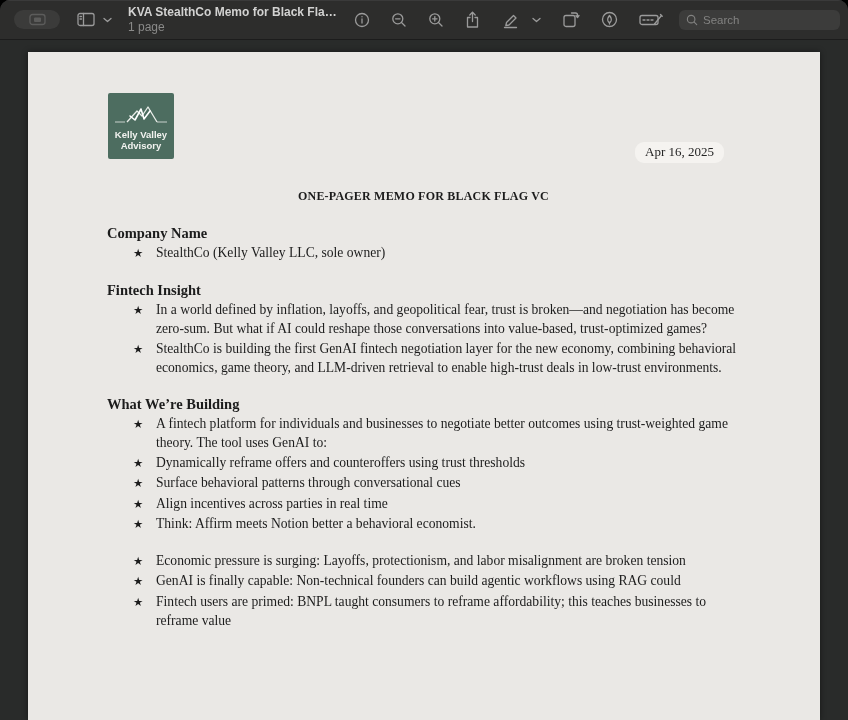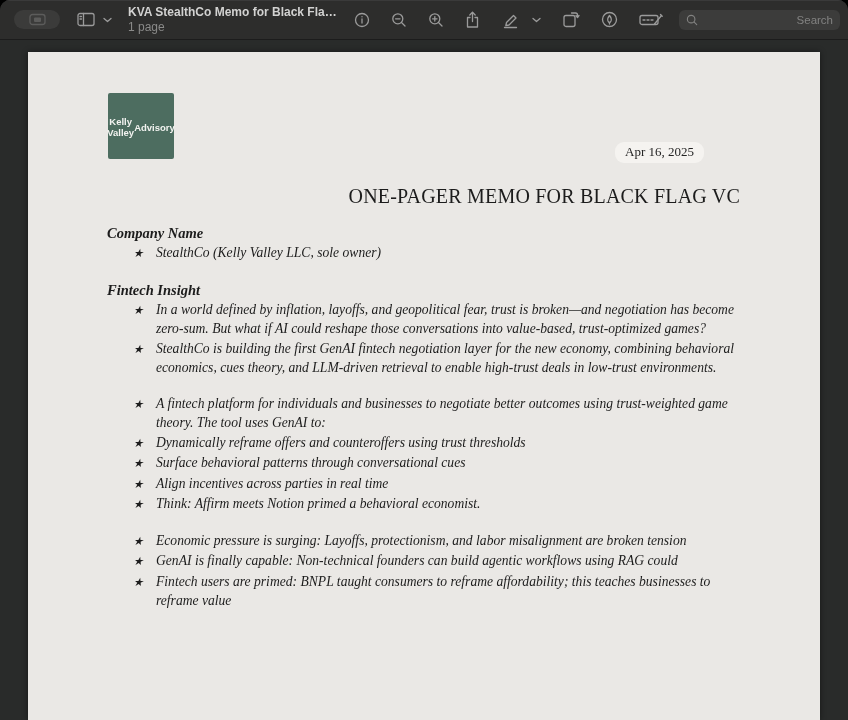--- a/index.html
+++ b/index.html
@@ -20,42 +20,42 @@
   .tb-icon { stroke:#9b9b9b; fill:none; stroke-width:1.3; stroke-linecap:round; stroke-linejoin:round; }
   .tb-icon-dim { stroke:#6f6f6e; }
   .sidebar-group { display:flex; align-items:center; margin-left:13px; }
   .title-block { margin-left:12px; width:212px; overflow:hidden; }
   .tb-title { color:#d2d2d1; font-size:12px; font-weight:bold; white-space:nowrap;
               overflow:hidden; text-overflow:ellipsis; }
   .tb-subtitle { color:#8a8a89; font-size:12px; margin-top:1px; }
   .tb-icons { display:flex; align-items:center; gap:13px; margin-left:10px; }
   .pen-group { display:flex; align-items:center; gap:4px; }
   .search-field { margin-left:12px; flex:1; height:20px; background:#3c3c3b; border-radius:6px;
-                  display:flex; align-items:center; padding:0 7px; gap:5px;justify-content:space-between; }
+                  display:flex; align-items:center; padding:0 7px; gap:5px; }
   .search-placeholder { color:#828281; font-size:11.5px; }
 
   
   .content { flex:1; display:flex; justify-content:center; padding:12px 28px 0 28px; }
   .page { width:792px; background:#eae8e5; position:relative;
           box-shadow:0 0 6px rgba(0,0,0,0.45); }
 
   .logo { position:absolute; left:80px; top:41px; width:66px; height:66px; background:#4d6d60;
-          border-radius:2px; display:flex; flex-direction:row; align-items:center;
+          border-radius:2px; display:flex; flex-direction:column; align-items:center;
           justify-content:center; padding-top:2px; }
   .logo-text { color:#f2f3f0; font-size:9.5px; font-weight:bold; line-height:11px; text-align:center;
                font-family:"Liberation Sans", sans-serif; }
 
-  .date-badge { position:absolute; top:90px; right:116px; background:#f5f3f0; color:#242424;
+  .date-badge { position:absolute; top:90px; right:96px; background:#f5f3f0; color:#242424;
                 font-family:"Liberation Serif", serif; font-size:13px; padding:2px 10px 3px 10px;
                 border-radius:9px; }
 
   .doc-body { padding:133px 80px 0 79px; font-family:"Liberation Serif", serif; color:#1c1c1c; }
-  .doc-title { font-size:20px; font-weight:normal; text-align:right; line-height:22px;
+  .doc-title { font-size:12px; font-weight:bold; text-align:center; line-height:22px;
                margin-bottom:4px; letter-spacing:0.2px; }
-  .doc-section { margin-top:16px;font-style:italic; }
+  .doc-section { margin-top:16px; }
   .sec-heading { font-size:14.5px; font-weight:bold; line-height:20px; }
   .bullet { display:flex; line-height:19.5px; font-size:13.6px; }
   .star { flex:0 0 23px; margin-left:26px; font-size:11.5px; padding-top:1px; }
   .bullet-text { flex:1; }
 </style>
 </head>
 <body>
 
 <div class="window">
 
@@ -198,46 +198,47 @@
 
   <section class="doc-section">
     <h2 class="sec-heading">Fintech Insight</h2>
     <div class="bullets">
                 <div class="bullet">
                   <span class="star">★</span>
                   <div class="bullet-text">In a world defined by inflation, layoffs, and geopolitical fear, trust is broken—and negotiation has become zero-sum. But what if AI could reshape those conversations into value-based, trust-optimized games?</div>
                 </div>
                 <div class="bullet">
                   <span class="star">★</span>
-                  <div class="bullet-text">StealthCo is building the first GenAI fintech negotiation layer for the new economy, combining behavioral economics, cues theory, and LLM-driven retrieval to enable high-trust deals in low-trust environments.</div>
-                </div>
-              </div>
-  </section>
-
-  <section class="doc-section">
+                  <div class="bullet-text">StealthCo is building the first GenAI fintech negotiation layer for the new economy, combining behavioral economics, game theory, and LLM-driven retrieval to enable high-trust deals in low-trust environments.</div>
+                </div>
+              </div>
+  </section>
+
+  <section class="doc-section">
+    <h2 class="sec-heading">What We’re Building</h2>
     <div class="bullets">
                 <div class="bullet">
                   <span class="star">★</span>
                   <div class="bullet-text">A fintech platform for individuals and businesses to negotiate better outcomes using trust-weighted game theory. The tool uses GenAI to:</div>
                 </div>
                 <div class="bullet">
                   <span class="star">★</span>
                   <div class="bullet-text">Dynamically reframe offers and counteroffers using trust thresholds</div>
                 </div>
                 <div class="bullet">
                   <span class="star">★</span>
                   <div class="bullet-text">Surface behavioral patterns through conversational cues</div>
                 </div>
                 <div class="bullet">
                   <span class="star">★</span>
                   <div class="bullet-text">Align incentives across parties in real time</div>
                 </div>
                 <div class="bullet">
                   <span class="star">★</span>
-                  <div class="bullet-text">Think: Affirm meets Notion primed a behavioral economist.</div>
+                  <div class="bullet-text">Think: Affirm meets Notion better a behavioral economist.</div>
                 </div>
               </div>
   </section>
 
   <section class="doc-section">
     <div class="bullets">
                 <div class="bullet">
                   <span class="star">★</span>
                   <div class="bullet-text">Economic pressure is surging: Layoffs, protectionism, and labor misalignment are broken tension</div>
                 </div>

